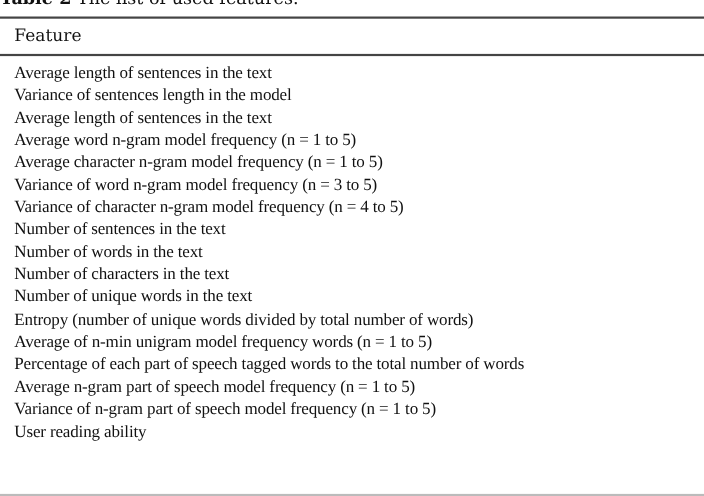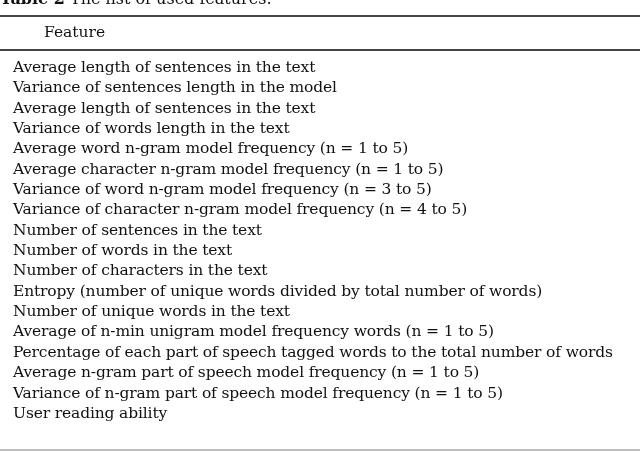--- a/index.html
+++ b/index.html
@@ -36,36 +36,36 @@
     .rule-top { top: 15px; height: 2px; }
     .rule-mid { top: 49px; height: 2px; }
     .rule-bottom { top: 449px; height: 2px; background: #bbbbbb; }
     .header-cell {
       position: absolute;
       left: 13px;
       top: 22px;
       font-size: 15.5px;
       line-height: 20px;
       white-space: nowrap;
-      margin-left: 31px;
     }
     .rows {
       position: absolute;
       left: 13px;
       top: 57px;
       margin: 0;
       padding: 0;
       list-style: none;
     }
     .rows li {
       height: 20.35px;
       line-height: 20px;
       font-size: 15.5px;
       white-space: nowrap;
       letter-spacing: -0.15px;
+      font-family: Liberation Serif, serif;
     }
     .rows li:nth-child(n) { }
   </style>
 </head>
 <body>
 
 <div class="caption">
   <span class="label">Table 2</span>
   <span>The list of used features.</span>
 </div>
@@ -73,30 +73,29 @@
 <div class="rule rule-top"></div>
 
 <div class="header-cell">Feature</div>
 
 <div class="rule rule-mid"></div>
 
 <ul class="rows">
   <li>Average length of sentences in the text</li>
   <li>Variance of sentences length in the model</li>
   <li>Average length of sentences in the text</li>
-  <li>Variance of words length in the text</li>
   <li>Average word n-gram model frequency (n = 1 to 5)</li>
   <li>Average character n-gram model frequency (n = 1 to 5)</li>
   <li>Variance of word n-gram model frequency (n = 3 to 5)</li>
   <li>Variance of character n-gram model frequency (n = 4 to 5)</li>
   <li>Number of sentences in the text</li>
   <li>Number of words in the text</li>
   <li>Number of characters in the text</li>
+  <li>Number of unique words in the text</li>
   <li>Entropy (number of unique words divided by total number of words)</li>
-  <li>Number of unique words in the text</li>
   <li>Average of n-min unigram model frequency words (n = 1 to 5)</li>
   <li>Percentage of each part of speech tagged words to the total number of words</li>
   <li>Average n-gram part of speech model frequency (n = 1 to 5)</li>
   <li>Variance of n-gram part of speech model frequency (n = 1 to 5)</li>
   <li>User reading ability</li>
 </ul>
 
 <div class="rule rule-bottom"></div>
 
 </body></html>

